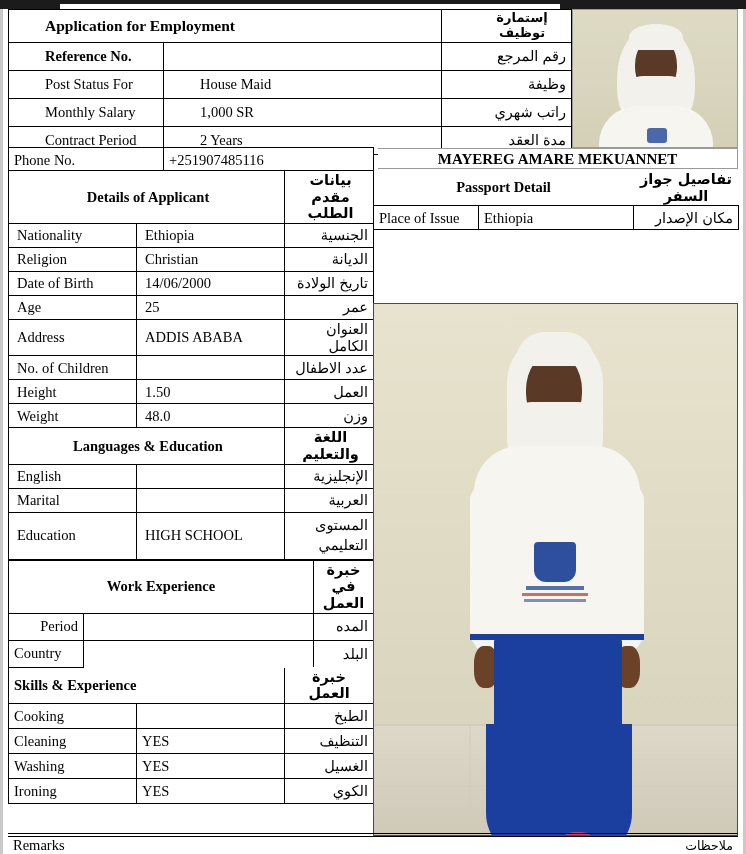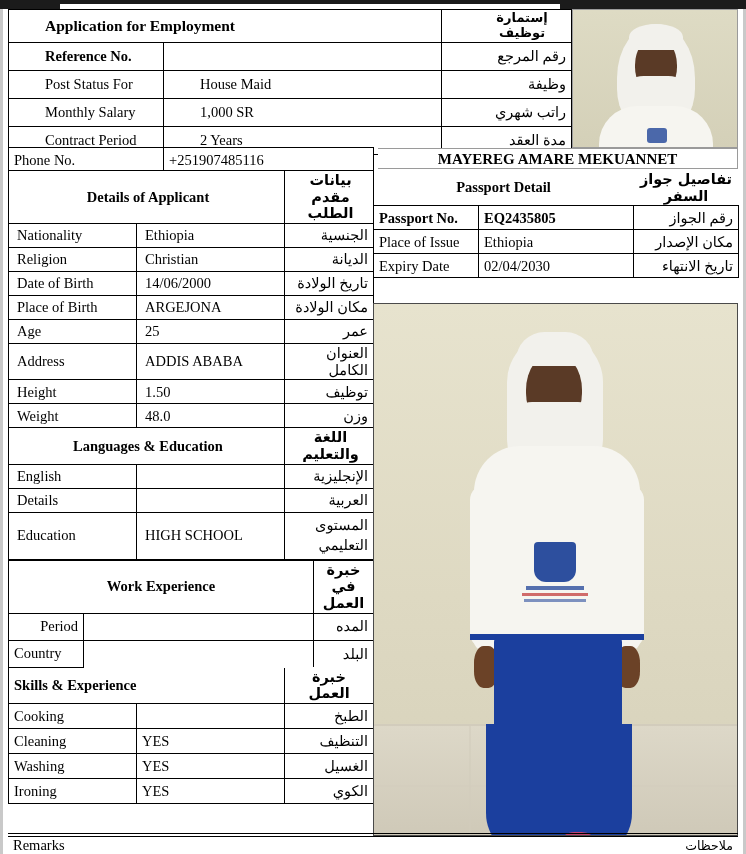--- a/index.html
+++ b/index.html
@@ -33,21 +33,21 @@
     color:#000;
     vertical-align:middle;
     height:22px;
     background:#fff;
   }
   .lbl{text-align:left;}
   .val{text-align:left;}
   .ar{
     direction:rtl;
     font-size:12.5px;
-    font-family:Liberation Serif, serif;
+    font-family:Liberation Sans, sans-serif;
   }
   .bold{font-weight:bold;}
   .sec{
     color:#9C2060;
     font-weight:bold;
     font-size:14px;
   }
   .sec-ar{
     color:#9C2060;
     font-weight:bold;
@@ -231,56 +231,56 @@
         <td class="lbl">Religion</td>
         <td class="val">Christian</td>
         <td class="ar">الديانة</td>
       </tr>
       <tr>
         <td class="lbl">Date of Birth</td>
         <td class="val">14/06/2000</td>
         <td class="ar">تاريخ الولادة</td>
       </tr>
       <tr>
-        <td class="lbl">Place of Birth</td>
-        <td class="val">ARGEJONA</td>
-        <td class="ar">مكان الولادة</td>
-      </tr>
-      <tr>
         <td class="lbl">Age</td>
         <td class="val">25</td>
         <td class="ar">عمر</td>
       </tr>
       <tr>
         <td class="lbl">Address</td>
         <td class="val">ADDIS ABABA</td>
         <td class="ar">العنوان الكامل</td>
       </tr>
       <tr>
+        <td class="lbl">No. of Children</td>
+        <td class="val"></td>
+        <td class="ar">عدد الاطفال</td>
+      </tr>
+      <tr>
         <td class="lbl">Height</td>
         <td class="val">1.50</td>
-        <td class="ar">توظيف</td>
+        <td class="ar">العمل</td>
       </tr>
       <tr>
         <td class="lbl">Weight</td>
         <td class="val">48.0</td>
         <td class="ar">وزن</td>
       </tr>
 
       <tr>
         <td class="val sec" colspan="2" style="text-align:center;">Languages &amp; Education</td>
         <td class="sec-ar">اللغة والتعليم</td>
       </tr>
       <tr>
         <td class="lbl">English</td>
         <td class="val"></td>
         <td class="ar">الإنجليزية</td>
       </tr>
       <tr>
-        <td class="lbl">Details</td>
+        <td class="lbl">Marital</td>
         <td class="val"></td>
         <td class="ar">العربية</td>
       </tr>
       <tr style="height:46px;">
         <td class="lbl" style="height:44px;">Education</td>
         <td class="val" style="height:44px;">HIGH SCHOOL</td>
         <td class="ar" style="height:44px;line-height:1.35;">المستوى التعليمي</td>
       </tr>
     </tbody>
   </table>
@@ -351,33 +351,23 @@
         <col style="width:105px">
         <col style="width:155px">
         <col style="width:105px">
       </colgroup>
     <tbody>
       <tr>
         <td class="val sec" colspan="2" style="text-align:center;border-left:none;border-right:none;border-top:none;">Passport Detail</td>
         <td class="sec-ar" style="border:none;">تفاصيل جواز السفر</td>
       </tr>
       <tr>
-        <td class="lbl bold">Passport No.</td>
-        <td class="val bold">EQ2435805</td>
-        <td class="ar">رقم الجواز</td>
-      </tr>
-      <tr>
         <td class="lbl">Place of Issue</td>
         <td class="val">Ethiopia</td>
         <td class="ar">مكان الإصدار</td>
-      </tr>
-      <tr>
-        <td class="lbl">Expiry Date</td>
-        <td class="val">02/04/2030</td>
-        <td class="ar">تاريخ الانتهاء</td>
       </tr>
     </tbody>
   </table>
 </div>
 
 <div id="photo-full">
   <div class="ph-bg"></div>
 
   <div class="ph-floor" style="left:0;bottom:0;width:100%;height:110px;background:linear-gradient(180deg,#ddd8c8,#cfc9b8);"></div>
   <div class="ph-tile" style="left:0;bottom:109px;width:100%;height:2px;"></div>

